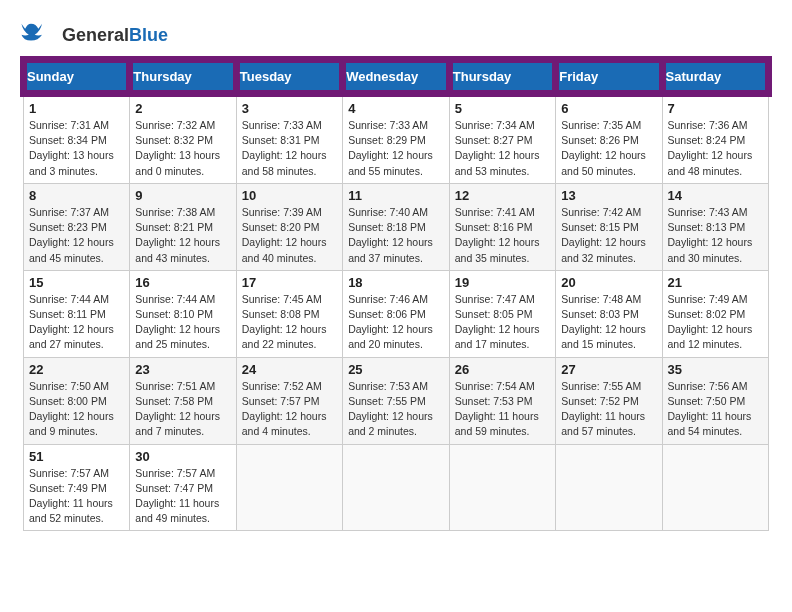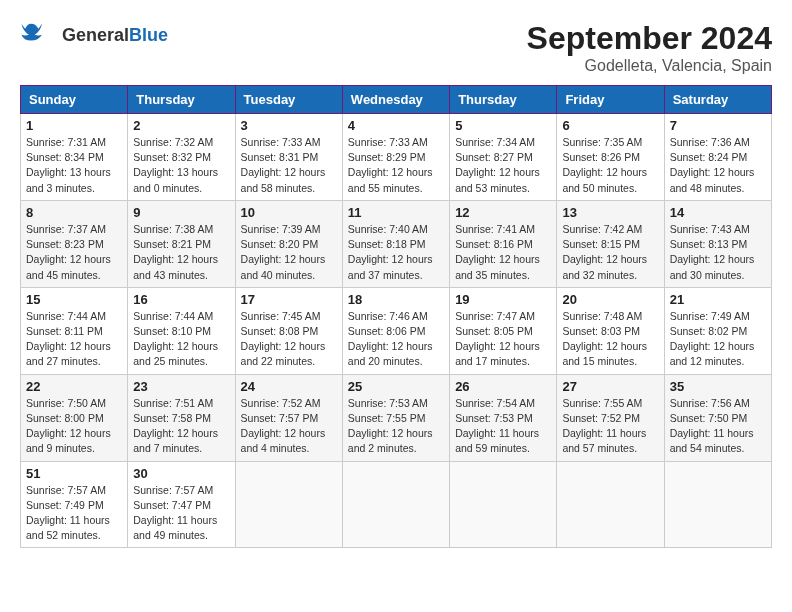--- a/index.html
+++ b/index.html
@@ -50,25 +50,25 @@
       color: #555;
     }
     .calendar {
       width: 100%;
       border-collapse: collapse;
       font-size: 11px;
     }
     .calendar th {
       background-color: #1a6bb5;
       color: white;
-      padding: 6px 8px;
+      padding: 6px 0;
       text-align: left;
       font-size: 13px;
       font-weight: bold;
-      border: 1px solid #701a75;
+      border: 7px solid #701a75;
     }
     .calendar td {
       border: 1px solid #ccc;
       vertical-align: top;
       padding: 4px 5px;
       width: 107px;
       min-height: 80px;
       background: #fff;
     }
     .calendar tr:nth-child(even) td {
@@ -98,24 +98,20 @@
     <div>
       <svg class="logo-icon" viewBox="0 0 30 30" xmlns="http://www.w3.org/2000/svg">
         <path d="M15 5 Q22 5 25 12 Q28 8 30 5 Q28 15 20 20 Q25 22 30 20 Q25 28 15 28 Q5 28 2 20 Q7 22 12 20 Q4 15 2 5 Q4 8 7 12 Q10 5 15 5Z" fill="#1a6bb5"></path>
       </svg>
     </div>
     <div>
       <div>
         <span class="logo-text-general">General</span><span class="logo-text-blue">Blue</span>
       </div>
     </div>
-  </div>
-  <div class="title-area">
-    <div class="month-title">September 2024</div>
-    <div class="location-title">Godelleta, Valencia, Spain</div>
   </div>
 </div>
 
 <table class="calendar">
   <thead>
     <tr>
     <th>Sunday</th>
         <th>Thursday</th>
         <th>Tuesday</th>
         <th>Wednesday</th>

